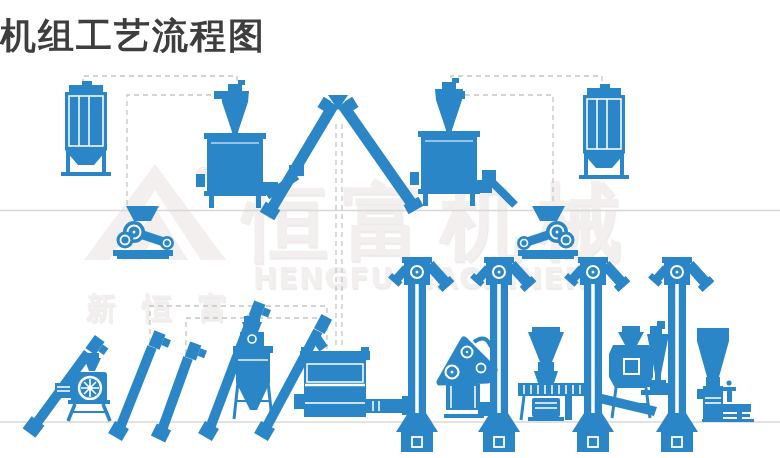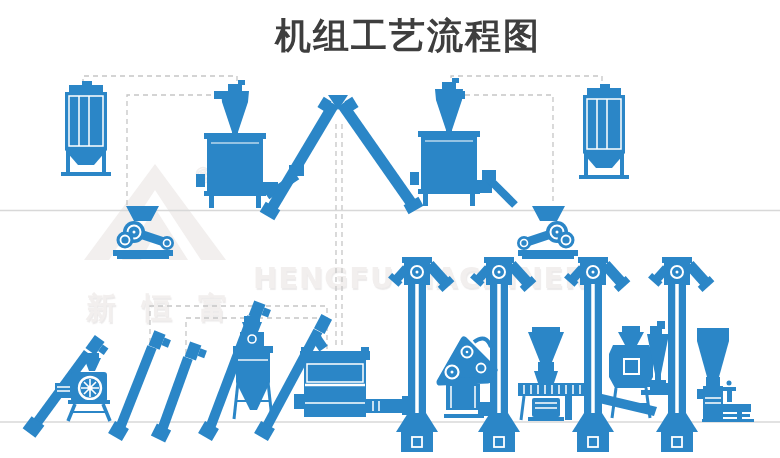--- a/index.html
+++ b/index.html
@@ -9,21 +9,21 @@
     --dashed-line:#c6c6c6;
     --ground-line:#d8d8d8;
     --background:#ffffff;
   }
   html,body{margin:0;padding:0;}
   body{font-family:"Liberation Sans", sans-serif; background:#fff;}
   .stage{position:relative;width:780px;height:458px;background:var(--background);overflow:hidden;}
 
   .page-title{
     position:absolute;top:12px;left:0;right:0;margin:0;z-index:3;
-    text-align:center;padding-left:36px;
+    
     font-family:"DejaVu Sans","Liberation Sans",sans-serif;
     font-size:36px;font-weight:bold;letter-spacing:2px;
     color:var(--title-color);
   }
 
   .wm{position:absolute;inset:0;z-index:0;}
   .wm span{position:absolute;display:block;font-weight:bold;
     color:var(--watermark-gray);
     text-shadow:1px 2px 1px rgba(150,140,140,0.18);
     font-family:"DejaVu Sans","Liberation Sans",sans-serif;white-space:nowrap;}
@@ -49,20 +49,21 @@
 
   <h1 class="page-title">机组工艺流程图</h1>
 
   <div class="wm">
     <svg class="wm-logo" width="142" height="96" viewBox="0 0 142 96">
       <path class="logoP" d="M0,96 L71,0 L142,96 L117,96 L71,26 L25,96 Z"></path>
       <path class="logoP" d="M38,96 L71,44 L104,96 L85,96 L71,70 L57,96 Z"></path>
     </svg>
     <span class="wm-reg">®</span>
     <span class="wm-short">新恒富</span>
+    <span class="wm-cn">恒富机械</span>
     <span class="wm-en">HENGFU MACHINERY</span>
   </div>
 
   <svg class="diagram" width="780" height="458" viewBox="0 0 780 458">
     <defs>
       <g id="dust-collector">
         <rect class="b" x="-17" y="2" width="34" height="7"></rect>
         <rect class="b" x="-4" y="-2" width="10" height="5"></rect>
         <rect class="b" x="-21" y="9" width="42" height="58"></rect>
         <rect class="wl" x="-17" y="13" width="34" height="50" stroke-width="1.5"></rect>

